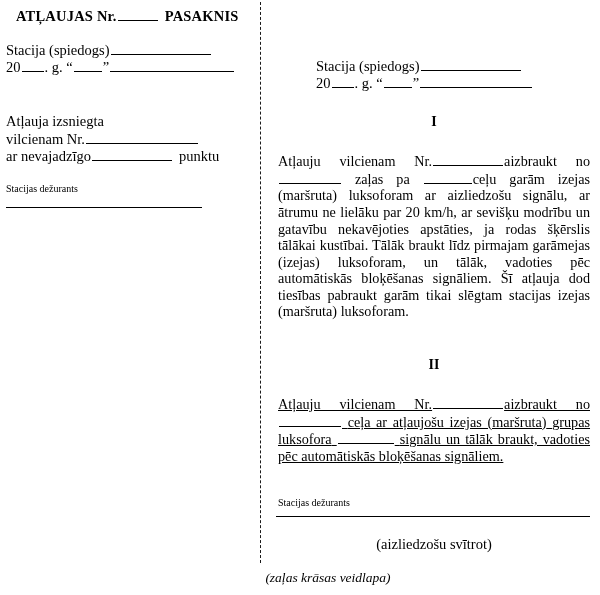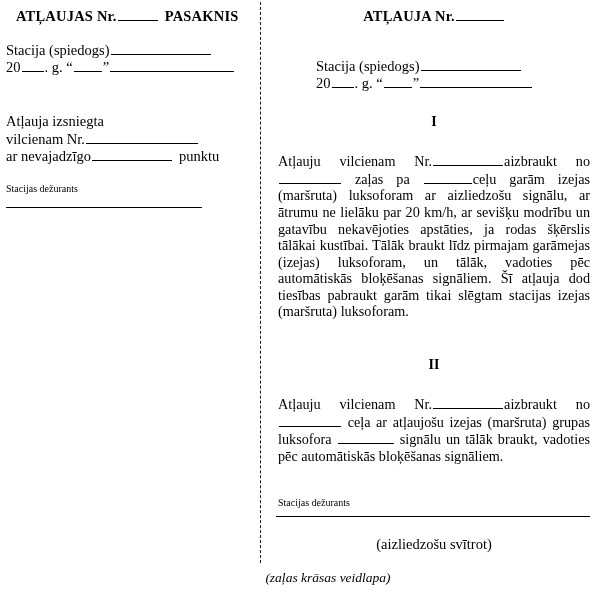--- a/index.html
+++ b/index.html
@@ -131,21 +131,21 @@
   .para {
     position: absolute;
     left: 10px;
     width: 312px;
     font-size: 14.2px;
     line-height: 16.6px;
     text-align: justify;
     text-justify: inter-word;
   }
   .para-i  { top: 152px; }
-  .para-ii { top: 395px; }
+  .para-ii { top: 395px; text-decoration: underline; }
   .para > span { word-spacing: 0; }
 
   .rc-sig { position: absolute; left: 10px; top: 497px; }
   .rc-rule {
     position: absolute;
     left: 8px;
     top: 516px;
     width: 314px;
     height: 0;
     border-top: 1.4px solid #000;
@@ -205,23 +205,20 @@
     <div class="txt lc-filled">
       <span>ar nevajadzīgo</span><span class="blank w80"></span><span class="spacer-sm"></span><span>punktu</span>
     </div>
 
     <div class="sig lc-sig">Stacijas dežurants</div>
     <div class="lc-rule"></div>
   </div>
 
   <div class="col-right">
 
-    <div class="hdr right-hdr">
-      <span>ATĻAUJA Nr.</span><span class="blank w48"></span>
-    </div>
 
     <div class="txt rc-station">
       <span>Stacija (spiedogs)</span><span class="blank w100"></span>
     </div>
 
     <div class="txt rc-year">
       <span>20</span><span class="blank w22"></span><span class="quote">. g. “</span><span class="blank w28"></span><span class="quote">”</span><span class="blank w112"></span>
     </div>
 
     <div class="roman roman-i">I</div>

